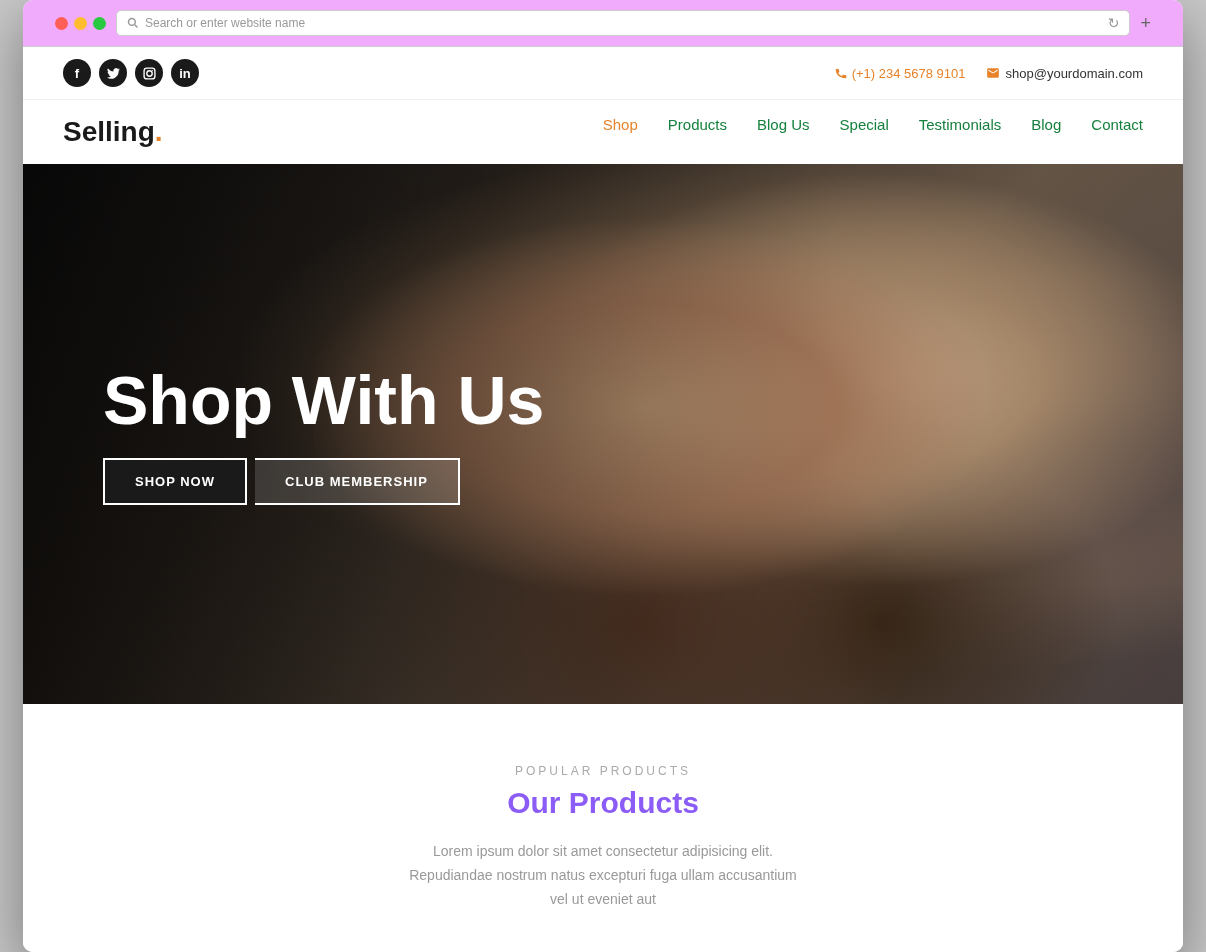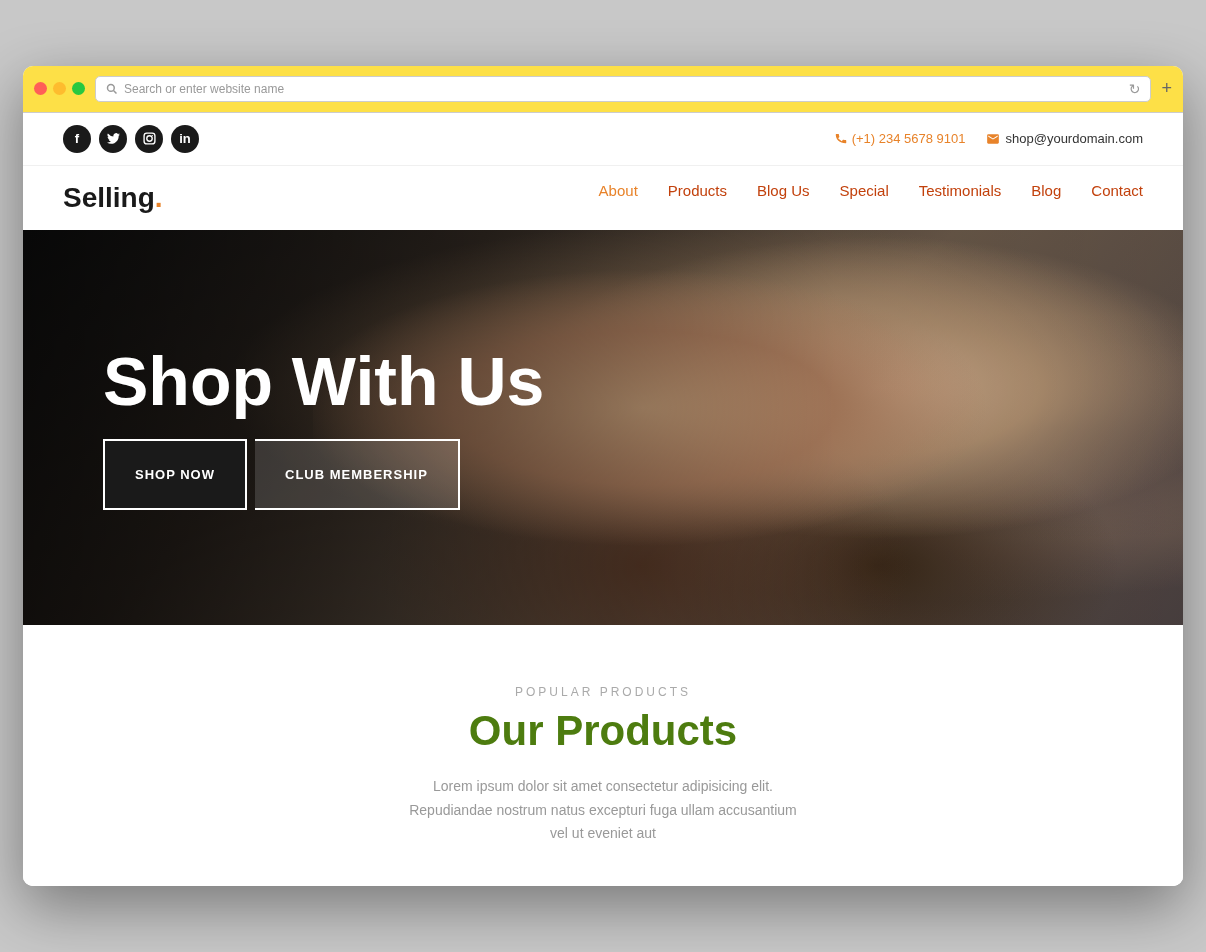--- a/index.html
+++ b/index.html
@@ -7,22 +7,22 @@
 
     .browser-window {
       width: 1160px;
       border-radius: 10px;
       overflow: hidden;
       box-shadow: 0 20px 60px rgba(0,0,0,0.4);
       background: white;
     }
 
     .browser-chrome {
-      background: #fde047;
-      padding: 10px 11px;
+      background: #f0abfc;
+      padding: 10px 32px;
       display: flex;
       align-items: center;
       gap: 10px;
       border-bottom: 1px solid #ccc;
     }
 
     .browser-dots {
       display: flex;
       gap: 6px;
     }
@@ -98,21 +98,20 @@
     }
 
     .contact-phone {
       display: flex;
       gap: 4px;
       color: #e8832a;
     }
 
     .contact-email {
       display: flex;
-      align-items: center;
       gap: 6px;
       color: #333;
     }
 
     
     .nav-bar {
       display: flex;
       justify-content: space-between;
       align-items: flex-start;
       padding: 16px 40px;
@@ -130,33 +129,33 @@
 
     .nav-links {
       display: flex;
       gap: 30px;
       list-style: none;
     }
 
     .nav-links li a {
       text-decoration: none;
       font-size: 15px;
-      color: #c2410c;
+      color: #15803d;
       font-weight: 400;
     }
 
     .nav-links li a.active {
       color: #e8832a;
     }
 
     
     .hero {
       position: relative;
       width: 100%;
-      height: 395px;
+      height: 540px;
       overflow: hidden;
       background: #d946ef;
     }
 
     .hero-image-overlay {
       position: absolute;
       top: 0; left: 0; right: 0; bottom: 0;
       background: linear-gradient(
         to right,
         rgba(0,0,0,0.7) 0%,
@@ -235,21 +234,21 @@
       letter-spacing: 1px;
       cursor: pointer;
       text-transform: uppercase;
     }
 
     .btn-membership {
       background: rgba(255,255,255,0.15);
       color: white;
       border: 2px solid white;
       border-left: none;
-      padding: 26px 30px;
+      padding: 14px 30px;
       font-size: 13px;
       font-weight: 700;
       letter-spacing: 1px;
       cursor: pointer;
       text-transform: uppercase;
     }
 
     
     .products-section {
       padding: 60px 40px 40px;
@@ -259,23 +258,23 @@
 
     .section-label {
       font-size: 12px;
       letter-spacing: 3px;
       color: #aaa;
       text-transform: uppercase;
       margin-bottom: 8px;
     }
 
     .section-title {
-      font-size: 42px;
+      font-size: 30px;
       font-weight: 800;
-      color: #4d7c0f;
+      color: #8b5cf6;
       margin-bottom: 20px;
     }
 
     .section-description {
       font-size: 14px;
       color: #999;
       max-width: 400px;
       margin: 0 auto;
       line-height: 1.7;
     }
@@ -343,21 +342,21 @@
           <span>shop@yourdomain.com</span>
         </div>
       </div>
     </div>
 
     <nav class="nav-bar">
       <div class="logo">
         <span>Selling</span><span class="logo-dot">.</span>
       </div>
       <ul class="nav-links">
-        <li><a href="#" class="active">About</a></li>
+        <li><a href="#" class="active">Shop</a></li>
         <li><a href="#">Products</a></li>
         <li><a href="#">Blog Us</a></li>
         <li><a href="#">Special</a></li>
         <li><a href="#">Testimonials</a></li>
         <li><a href="#">Blog</a></li>
         <li><a href="#">Contact</a></li>
       </ul>
     </nav>
 
     <div class="hero">

